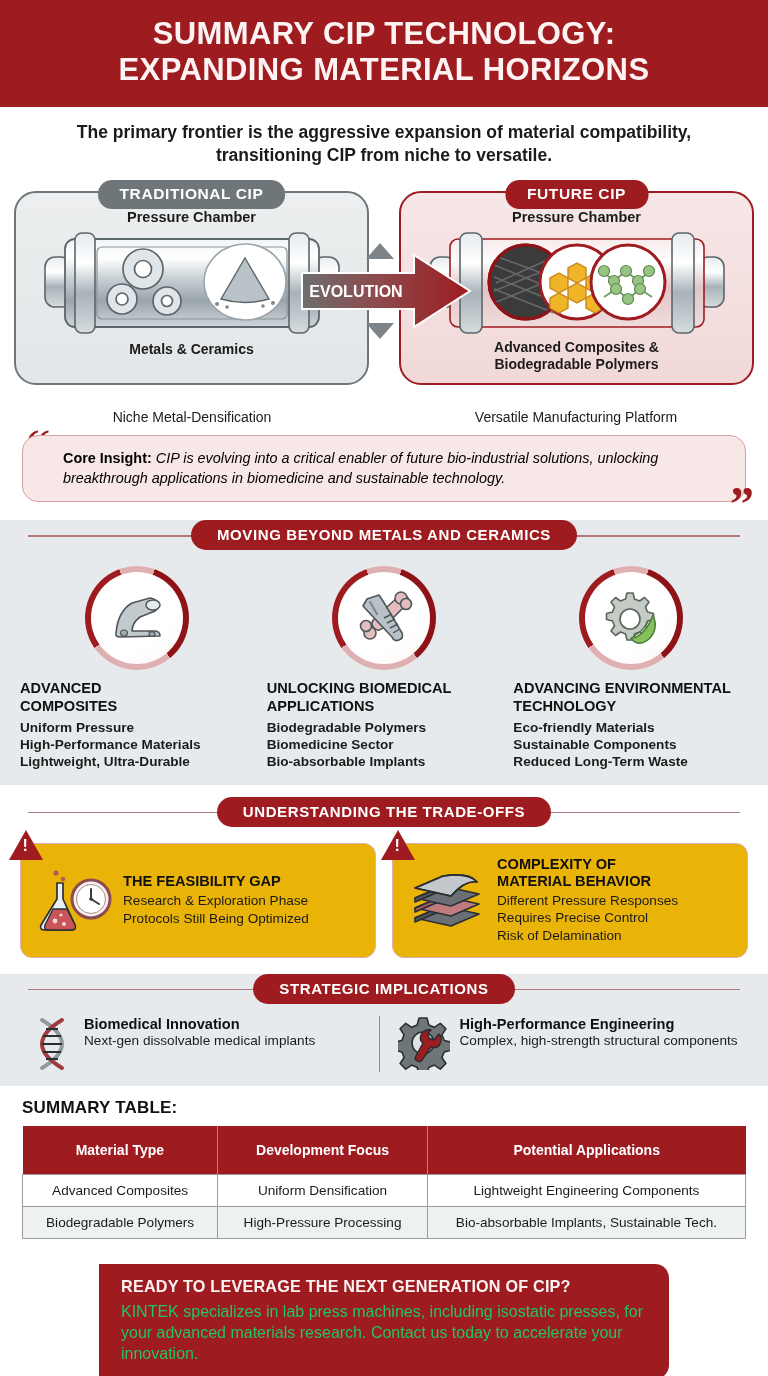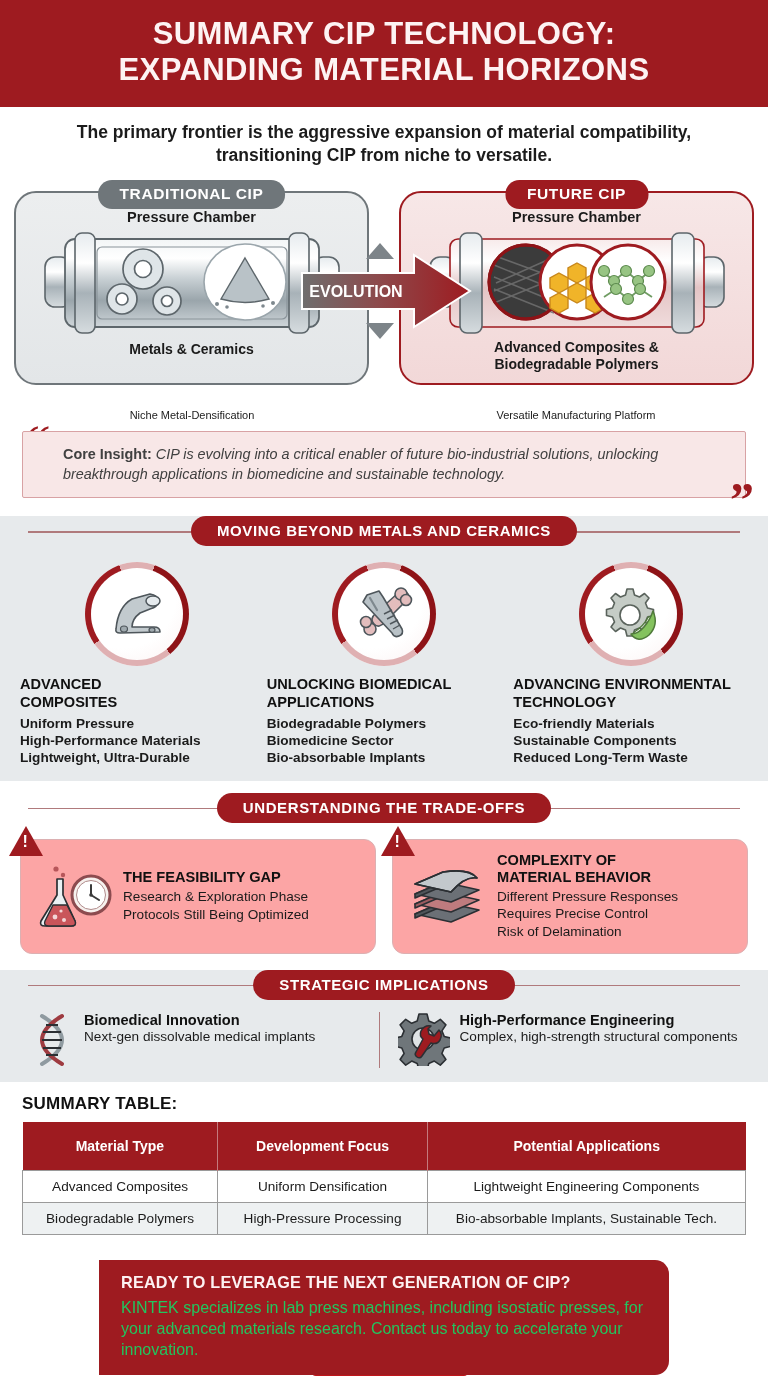--- a/index.html
+++ b/index.html
@@ -89,43 +89,43 @@
   }
   .vessel-wrap { display:flex; justify-content:center; margin-top: 2px; }
 
   .caption-row {
     display: flex;
     margin-top: 2px;
   }
   .caption-row > div {
     flex: 1;
     text-align: center;
-    font-size: 11px;
+    font-size: 14px;
     color: #1b1b1b;
   }
 
   .evo {
     position: absolute;
     left: 50%; top: 50%;
     transform: translate(-50%,-50%);
     z-index: 8;
   }
 
   
   .quote-zone { position: relative; padding: 10px 22px 6px; }
   .quote {
     position: relative;
     background: #f8e7e7;
     border: 1.5px solid #d8a2a4;
-    border-radius: 2px;
+    border-radius: 16px;
     padding: 13px 30px 13px 40px;
     font-size: 14.4px;
     line-height: 1.38;
     font-style: italic;
-    color: #404040;
+    color: #000000;
   }
   .quote b { font-style: normal; }
   .qmark {
     position: absolute;
     color: #9e1b20;
     font-size: 48px;
     font-weight: bold;
     font-family: "Liberation Serif", serif;
     line-height: 1;
   }
@@ -188,21 +188,21 @@
     color: #111;
     margin-bottom: 4px;
   }
   .card p { font-size: 13.6px; line-height: 1.28; color: #1b1b1b; font-weight: 600; }
 
   
   .tradeoffs { display: flex; gap: 16px; padding: 16px 20px 4px; }
   .to-box {
     position: relative;
     flex: 1;
-    background: #fca5a5;
+    background: #eab308;
     border: 1.5px solid #dcb0b2;
     border-radius: 12px;
     padding: 12px 12px 12px 14px;
     min-height: 92px;
     display: flex;
     align-items: center;
     gap: 10px;
   }
   .warn {
     position: absolute;

